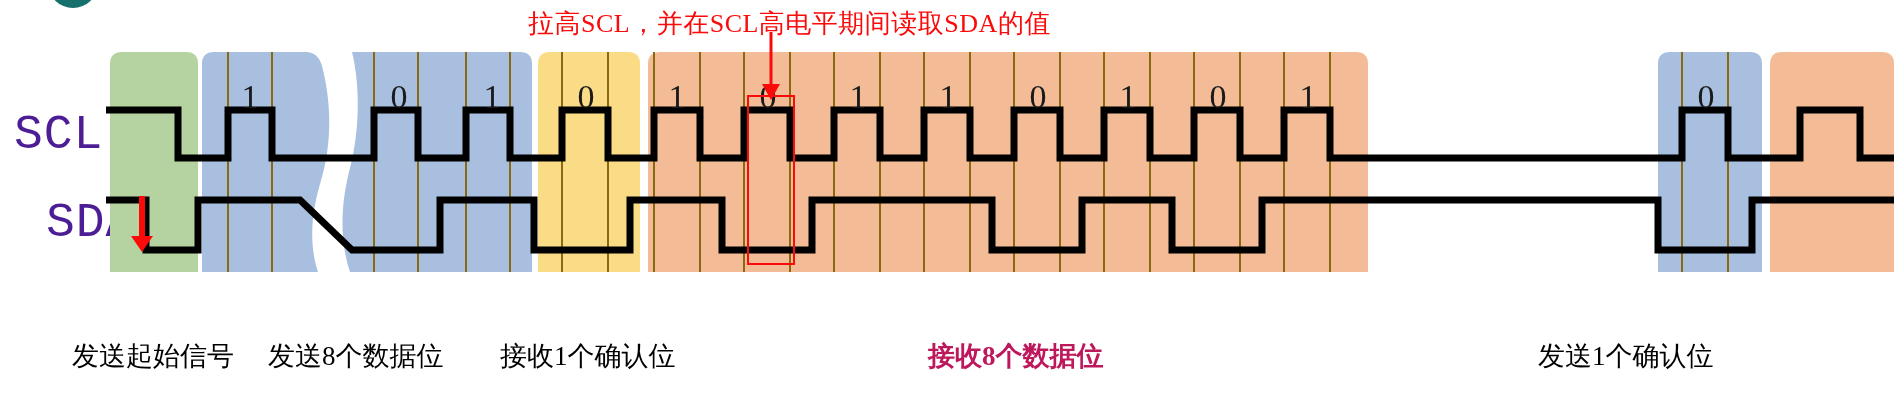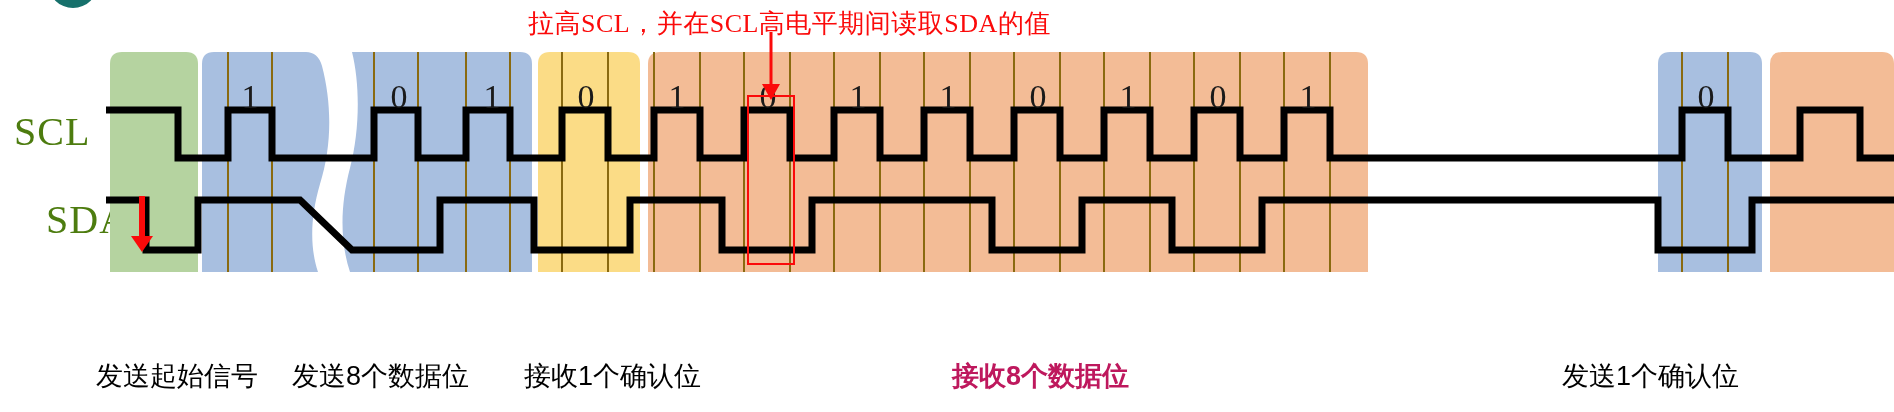--- a/index.html
+++ b/index.html
@@ -33,36 +33,35 @@
     left: 528px;
     top: 6px;
     color: #fb0a0a;
     font-size: 26px;
     letter-spacing: 0.5px;
     white-space: nowrap;
     font-family: "Liberation Serif", "DejaVu Serif", serif;
   }
   .sig-label {
     position: absolute;
-    font-size: 40px;
-    color: #4d7c0f;
+    font-size: 48px;
+    color: #4c1d95;
     letter-spacing: 1px;
-    font-family: Liberation Serif, serif;
+    font-family: Liberation Mono, monospace;
   }
   #scl-label { left: 14px; top: 108px; }
   #sda-label { left: 14px; top: 196px; margin-left: 32px; }
 
   .bottom-label {
     position: absolute;
-    top: 358px;
+    top: 338px;
     font-size: 27px;
     color: #000;
     white-space: nowrap;
-    font-family: Liberation Sans, sans-serif;
-    margin-left: 24px;
+    font-family: Liberation Serif, serif;
   }
   .bottom-label.accent {
     color: #be185d;
     font-weight: bold;
   }
   svg.wave { position: absolute; left: 0; top: 0; }
 </style>
 </head>
 <body>
 

